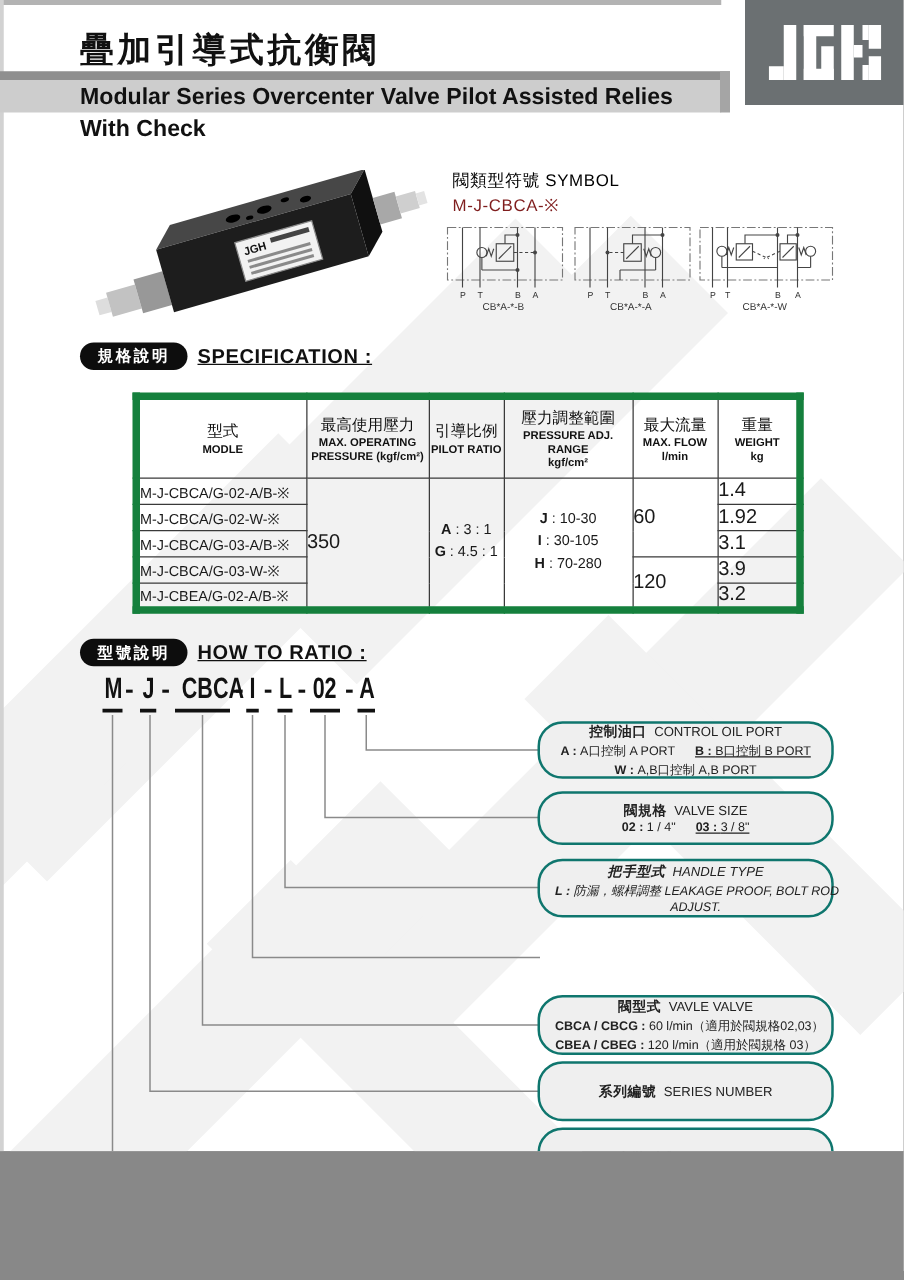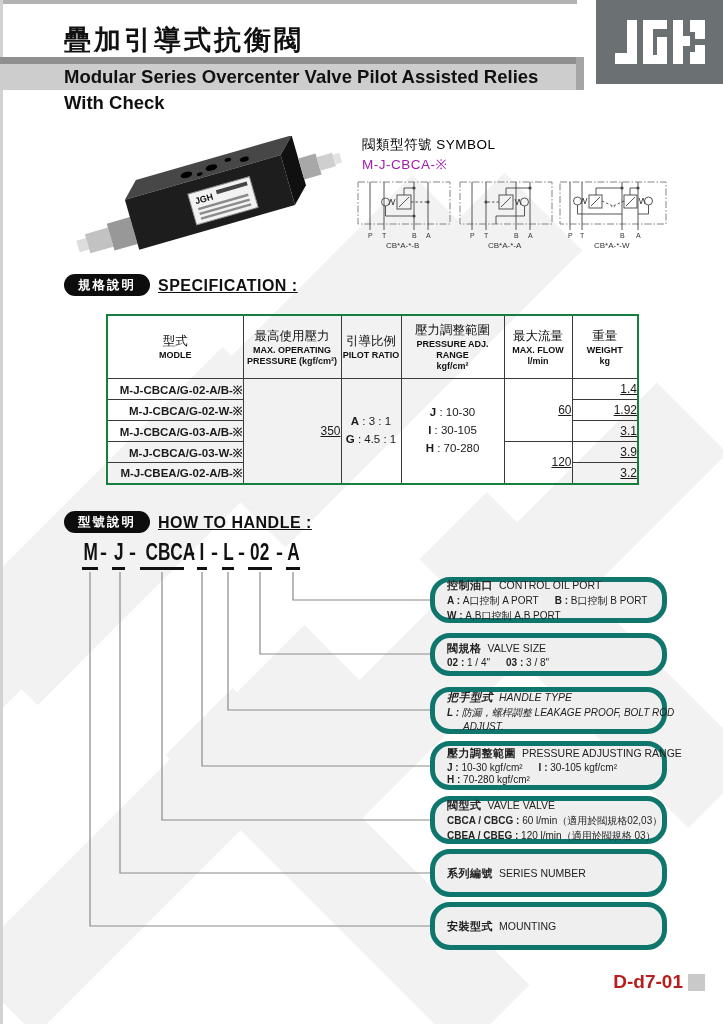--- a/index.html
+++ b/index.html
@@ -1,68 +1,68 @@
 <!DOCTYPE html>
 <html><head>
 <meta charset="utf-8">
 <style>
   html,body{margin:0;padding:0;background:#888;}
-  .page{position:relative;width:723px;height:1024px;background:#fff;overflow:hidden;
+  .page{position:relative;width:723px;height:921px;background:#fff;overflow:hidden;
         font-family:"Liberation Sans",sans-serif;color:#1a1a1a;margin:0 auto;}
   
   .wm{position:absolute;background:#f2f2f2;z-index:0;}
   .r45{transform:rotate(45deg);} .rm45{transform:rotate(-45deg);} 
   
   .strip-top{position:absolute;left:2px;top:0;width:575px;height:4px;background:#b3b3b3;z-index:2;}
   .strip-left{position:absolute;left:0;top:0;width:3px;height:1024px;background:#d2d2d2;z-index:2;}
   .title-zh{position:absolute;left:64px;top:22px;font-size:27px;font-weight:600;letter-spacing:3px;color:#111;z-index:2;}
   .bar-dark{position:absolute;left:0;top:57px;width:584px;height:7px;background:#8f8f8f;z-index:2;}
   .bar-light{position:absolute;left:0;top:64px;width:577px;height:26px;background:#cdcdcd;z-index:2;}
   .strip-right{position:absolute;left:576px;top:57px;width:8px;height:33px;background:#a5a5a5;z-index:2;}
   .title-en1{position:absolute;left:64px;top:64px;height:26px;line-height:26px;font-size:18.5px;font-weight:bold;color:#111;z-index:3;white-space:nowrap;}
   .title-en2{position:absolute;left:64px;top:92px;font-size:18.5px;font-weight:bold;color:#111;z-index:3;}
   .logo-block{position:absolute;left:596px;top:0;width:127px;height:84px;background:#6b7072;z-index:3;display:flex;align-items:center;justify-content:center;}
   
   .badge{position:absolute;background:#0d0d0d;color:#fff;border-radius:13px;font-weight:bold;font-size:12.5px;
          width:86px;height:22px;line-height:22px;text-align:center;letter-spacing:2px;z-index:2;}
   .section-heading{position:absolute;font-weight:bold;font-size:16px;letter-spacing:.5px;color:#111;z-index:2;text-decoration:underline;}
   
   .sym-heading{position:absolute;left:362px;top:136px;font-size:13.5px;color:#000000;letter-spacing:.5px;z-index:2;}
-  .sym-code{position:absolute;left:362px;top:155px;font-size:13.5px;color:#a21caf;letter-spacing:.5px;z-index:2;}
+  .sym-code{position:absolute;left:362px;top:155px;font-size:13.5px;color:#7f1d1d;letter-spacing:.5px;z-index:2;}
   .sym-svg{position:absolute;z-index:2;}
   .sym-svg text{font-family:"Liberation Sans",sans-serif;fill:#333;}
   
   .spec{position:absolute;left:106px;top:314px;width:531px;border-collapse:collapse;table-layout:fixed;z-index:2;background:transparent;}
   .spec td,.spec th{border:1px solid #3a3a3a;padding:0;}
-  .spec{border:2px solid #15803d;}
+  .spec{border:6px solid #15803d;}
   .spec th{height:62px;vertical-align:middle;background:transparent;}
   .spec tr.dr{height:21px;}
   .th-zh{font-size:12.5px;font-weight:normal;text-align:center;color:#111;}
   .th-en{font-size:9px;font-weight:bold;text-align:center;line-height:1.2;color:#111;}
-  .model{font-weight:bold;font-size:11.5px;text-align:right;padding-left:5px;white-space:nowrap;}
-  .num{font-size:12px;text-align:right;text-decoration:underline;}
+  .model{font-weight:normal;font-size:11.5px;text-align:left;padding-left:5px;white-space:nowrap;}
+  .num{font-size:16px;text-align:left;}
   .ratio div,.range div{font-size:11.5px;text-align:center;line-height:1.55;}
   .ratio b,.range b{font-weight:bold;}
   
   .code-seg{position:absolute;top:538px;height:29px;border-bottom:3px solid #111;text-align:center;
             font-weight:bold;font-size:21px;line-height:27px;color:#111;z-index:2;}
   .code-seg i{font-style:normal;display:inline-block;transform:scale(.82,1.12);}
   .code-dash{position:absolute;top:538px;font-size:21px;font-weight:bold;line-height:27px;color:#111;z-index:2;}
   
   .connectors{position:absolute;left:0;top:0;z-index:1;}
   
-  .callout{position:absolute;left:430px;width:237px;border:5px solid #0f766e;border-radius:20px;background:#efefef;
+  .callout{position:absolute;left:430px;width:237px;border:2px solid #0f766e;border-radius:20px;background:#efefef;
            padding:4px 12px;font-size:10px;color:#222;display:flex;flex-direction:column;justify-content:center;
-           gap:1px;box-sizing:border-box;z-index:2;}
+           gap:1px;box-sizing:border-box;z-index:2;text-align:center;}
   .co-title{font-size:10.5px;white-space:nowrap;}
   .co-title b{font-size:11px;letter-spacing:.5px;}
   .co-title span{margin-left:6px;}
   .co-row{white-space:nowrap;}
   .kv b{font-weight:bold;}
-  .kv + .kv{margin-left:16px;}
+  .kv + .kv{margin-left:16px;text-decoration:underline;}
   .indent{margin-left:16px;}
   
   .page-code{position:absolute;right:40px;top:971px;font-size:19px;font-weight:800;letter-spacing:0;color:#b91c1c;z-index:2;margin-left:34px;}
   .page-sq{position:absolute;left:688px;top:974px;width:17px;height:17px;background:#c9c9c9;z-index:2;}
   .photo{position:absolute;left:70px;top:136px;z-index:2;}
 </style>
 </head>
 <body>
 
 <div class="page">
@@ -289,21 +289,21 @@
       <td class="num">3.9</td>
     </tr>
     <tr class="dr">
       <td class="model">M-J-CBEA/G-02-A/B-※</td>
       <td class="num">3.2</td>
     </tr>
   </tbody>
     </table>
 
   <div class="badge" style="left:64px;top:511px;">型號說明</div>
-  <div class="section-heading" style="left:158px;top:514px;">HOW TO HANDLE :</div>
+  <div class="section-heading" style="left:158px;top:514px;">HOW TO RATIO :</div>
 
   <span class="code-seg" style="left:82px;width:16px;"><i>M</i></span>
   <span class="code-dash" style="left:100px;">-</span>
   <span class="code-seg" style="left:112px;width:13px;"><i>J</i></span>
   <span class="code-dash" style="left:129px;">-</span>
   <span class="code-seg" style="left:140px;width:44px;"><i>CBCA</i></span>
   <span class="code-dash" style="left:188px;">-</span>
   <span class="code-seg" style="left:197px;width:10px;"><i>I</i></span>
   <span class="code-dash" style="left:211px;">-</span>
   <span class="code-seg" style="left:222px;width:12px;"><i>L</i></span>
@@ -334,25 +334,20 @@
     <div class="co-title"><b>閥規格</b><span>VALVE SIZE</span></div>
     <div class="co-row"><span class="kv"><b>02 : </b><span>1 / 4"</span></span><span class="kv"><b>03 : </b><span>3 / 8"</span></span></div>
   </div>
 
   <div class="callout" style="top:687px;height:47px;font-style:italic;">
     <div class="co-title"><b>把手型式</b><span>HANDLE TYPE</span></div>
     <div class="co-row"><span class="kv"><b>L : </b><span>防漏，螺桿調整 LEAKAGE PROOF, BOLT ROD</span></span></div>
     <div class="co-row indent"><span class="kv"><span>ADJUST.</span></span></div>
   </div>
 
-  <div class="callout" style="top:741px;height:49px;">
-    <div class="co-title"><b>壓力調整範圍</b><span>PRESSURE ADJUSTING RANGE</span></div>
-    <div class="co-row"><span class="kv"><b>J : </b><span>10-30 kgf/cm²</span></span><span class="kv"><b>I : </b><span>30-105 kgf/cm²</span></span></div>
-    <div class="co-row"><span class="kv"><b>H : </b><span>70-280 kgf/cm²</span></span></div>
-  </div>
 
   <div class="callout" style="top:796px;height:48px;">
     <div class="co-title"><b>閥型式</b><span>VAVLE VALVE</span></div>
     <div class="co-row"><span class="kv"><b>CBCA / CBCG : </b><span>60 l/min（適用於閥規格02,03）</span></span></div>
     <div class="co-row"><span class="kv"><b>CBEA / CBEG : </b><span>120 l/min（適用於閥規格 03）</span></span></div>
   </div>
 
   <div class="callout" style="top:902px;height:48px;">
     <div class="co-title"><b>安裝型式</b><span>MOUNTING</span></div>
   </div>

